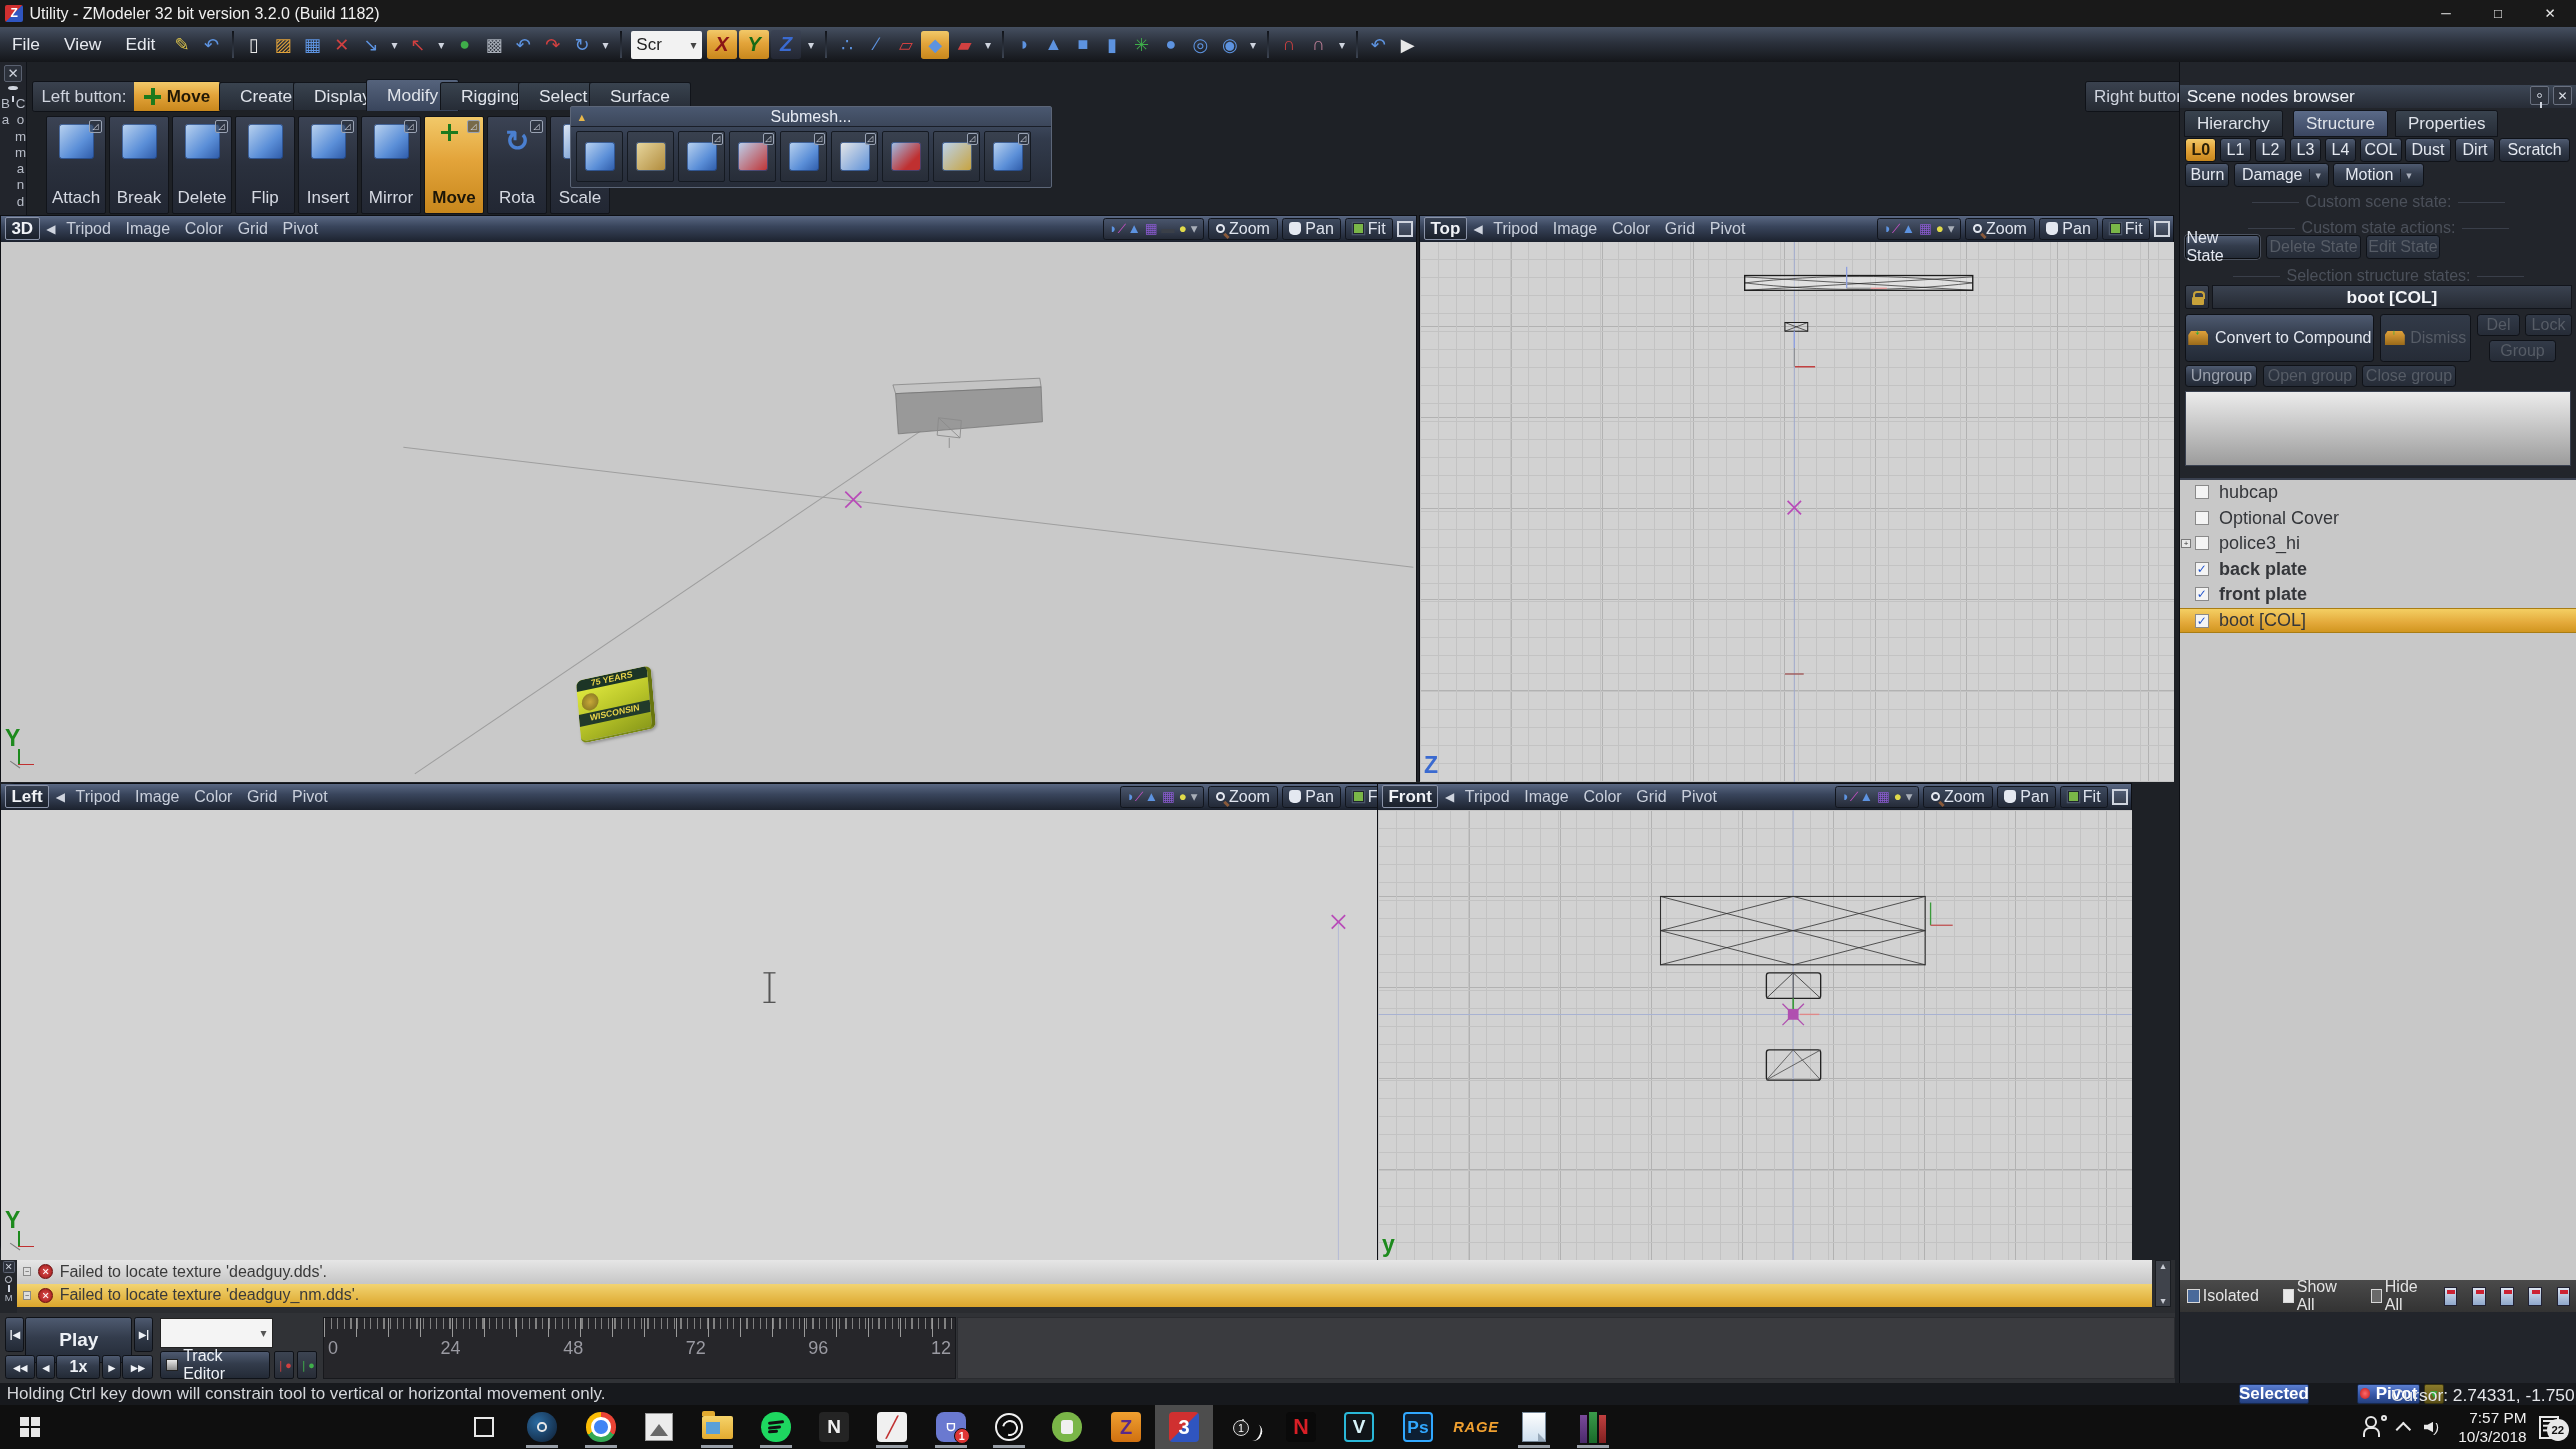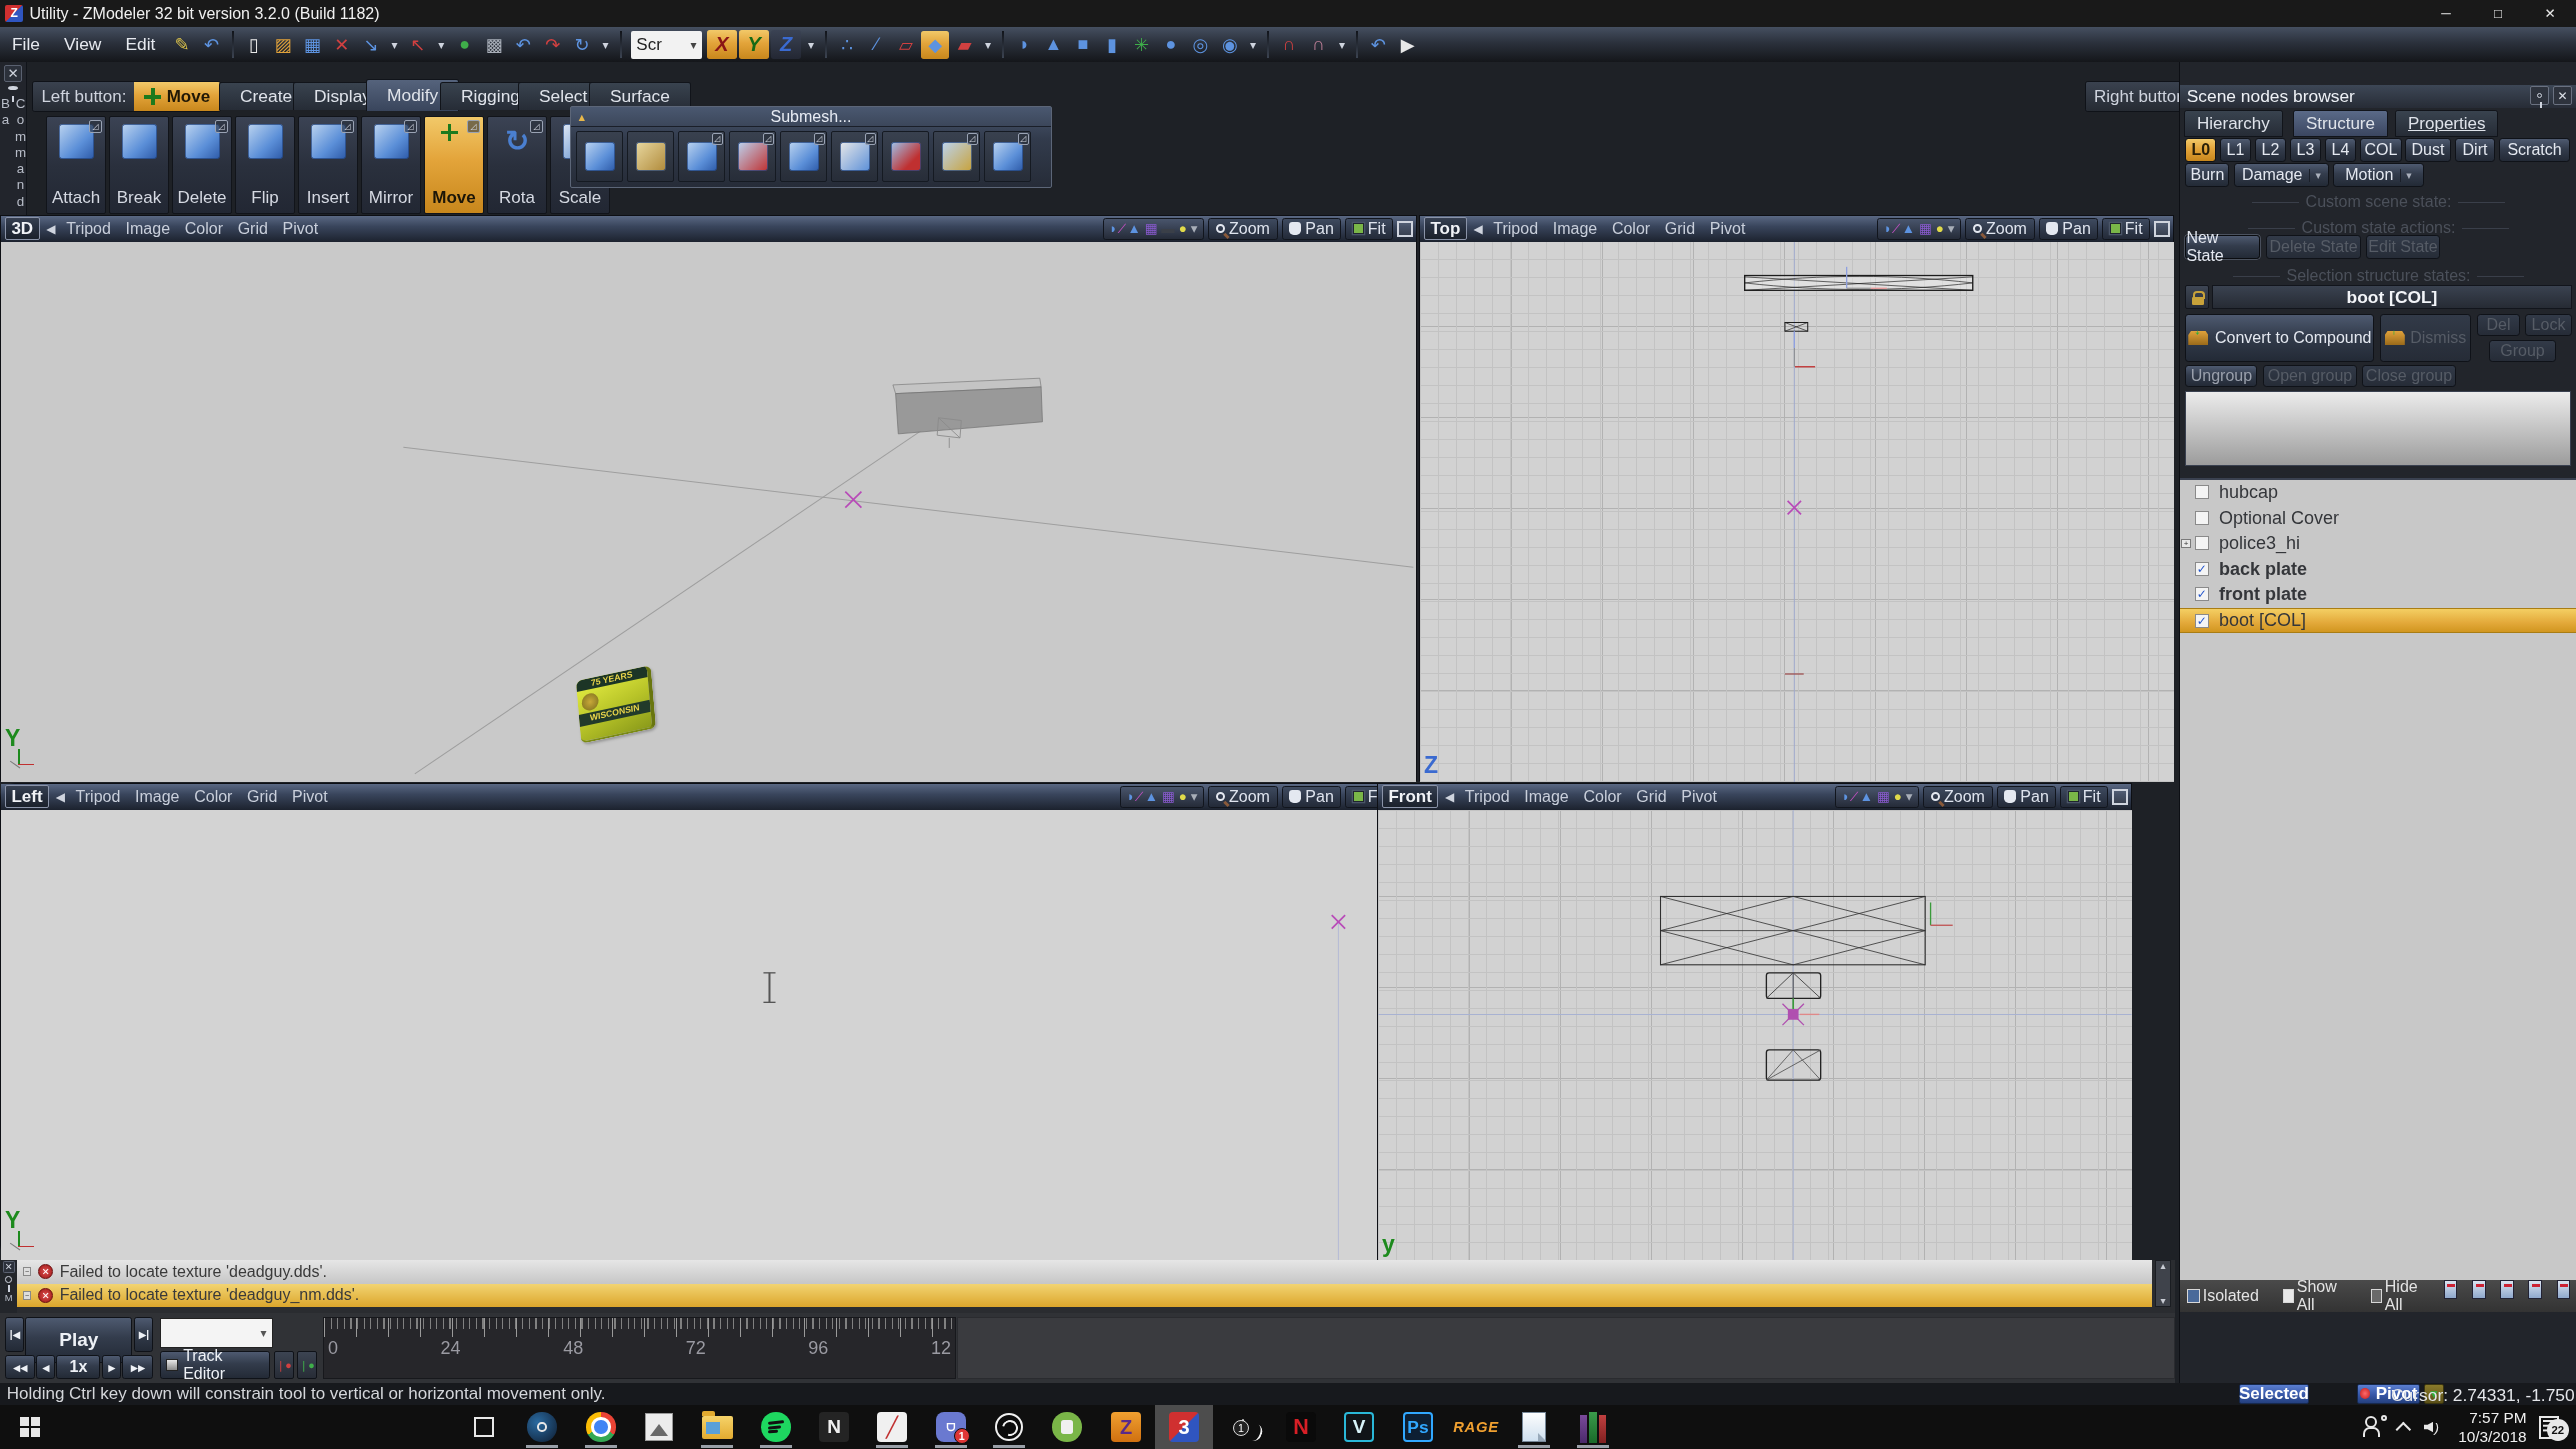--- a/index.html
+++ b/index.html
@@ -152,21 +152,21 @@
   .nodelist{position:absolute;left:0;top:416px;width:397px;height:802px;background:#c8c8c8;border-top:2px solid #3a4150;}
   .nrow{position:relative;height:25.5px;display:flex;align-items:center;color:#34363a;font-size:18px;}
   .nrow .cb{position:absolute;left:14.8px;top:5.4px;width:14px;height:14px;background:#f4f4f4;border:0.7px solid #8a8a8a;
     font-size:12px;color:#2255cc;display:flex;align-items:center;justify-content:center;font-weight:bold;}
   .nrow .txt{margin-left:39px;}
   .nrow.bold .txt{font-weight:bold;}
   .nrow.sel{background:linear-gradient(#f4cf63,#e3a93a 60%,#d1961f);border-top:0.7px solid #a97d14;border-bottom:0.7px solid #a97d14;}
   .nrow .exp{position:absolute;left:1.3px;top:8px;width:9.4px;height:9.4px;border:0.7px solid #7a7a7a;background:#e8e8e8;
     color:#333;font-size:8px;line-height:8px;text-align:center;}
   .pfooter{position:absolute;left:0;top:1218px;width:397px;height:32px;background:linear-gradient(#4a4a4a,#333);
-    display:flex;padding:0 6.7px;gap:8px;color:#e4e4e4;font-size:16px;}
+    display:flex;align-items:center;padding:0 6.7px;gap:8px;color:#e4e4e4;font-size:16px;}
   .pfooter .fico{width:13.4px;height:13.4px;border:1.3px solid #d8d8d8;background:#4a6a9a;margin-right:2.7px;}
   .minidoc{width:16px;height:19px;background:linear-gradient(#dce4f0,#8fa8cc);border:0.7px solid #223;position:relative;margin-left:6.7px;}
   .minidoc::after{content:"";position:absolute;left:2.7px;top:2.7px;width:8px;height:3.4px;background:#c23;}
 
   
   .msgs{left:0;top:1260px;width:2175px;height:54px;background:#2a2c30;}
   .mstrip{position:absolute;left:0;top:0;width:17.4px;height:54px;background:#23262b;display:flex;flex-direction:column;
     align-items:center;padding-top:1.3px;gap:2.7px;}
   .mstrip .x{font-size:9.4px;color:#cfd4de;border:0.7px solid #5a6170;width:12px;height:12px;line-height:10.7px;text-align:center;border-radius:1.3px;background:#2c313b;}
   .mrow{position:absolute;left:17.4px;width:2135px;height:23.5px;display:flex;align-items:center;gap:6.7px;padding:0 5.4px;
@@ -676,21 +676,21 @@
       <span>Scene nodes browser</span>
     </div>
     <div class="ptools">
       <span class="pbox">
           <i class="pinico" style="margin:0;width:5.4px;height:5.4px;border-width:1.3px;"></i>
         </span>
       <span class="pbox">✕</span>
     </div>
     <span class="ptab" style="left:4px;">Hierarchy</span>
     <span class="ptab on" style="left:113px;">Structure</span>
-    <span class="ptab" style="left:215px;text-decoration:underline;">Properties</span>
+    <span class="ptab" style="left:215px;">Properties</span>
 
     <span class="sbtn amber" style="left:5.4px;top:76px;width:31px;">L0</span>
     <span class="sbtn" style="left:40px;top:76px;width:31px;">L1</span>
     <span class="sbtn" style="left:75px;top:76px;width:31px;">L2</span>
     <span class="sbtn" style="left:110px;top:76px;width:31px;">L3</span>
     <span class="sbtn" style="left:145px;top:76px;width:31px;">L4</span>
     <span class="sbtn" style="left:180px;top:76px;width:42px;">COL</span>
     <span class="sbtn" style="left:225px;top:76px;width:46px;">Dust</span>
     <span class="sbtn" style="left:275px;top:76px;width:40px;">Dirt</span>
     <span class="sbtn" style="left:319px;top:76px;width:71px;">Scratch</span>

